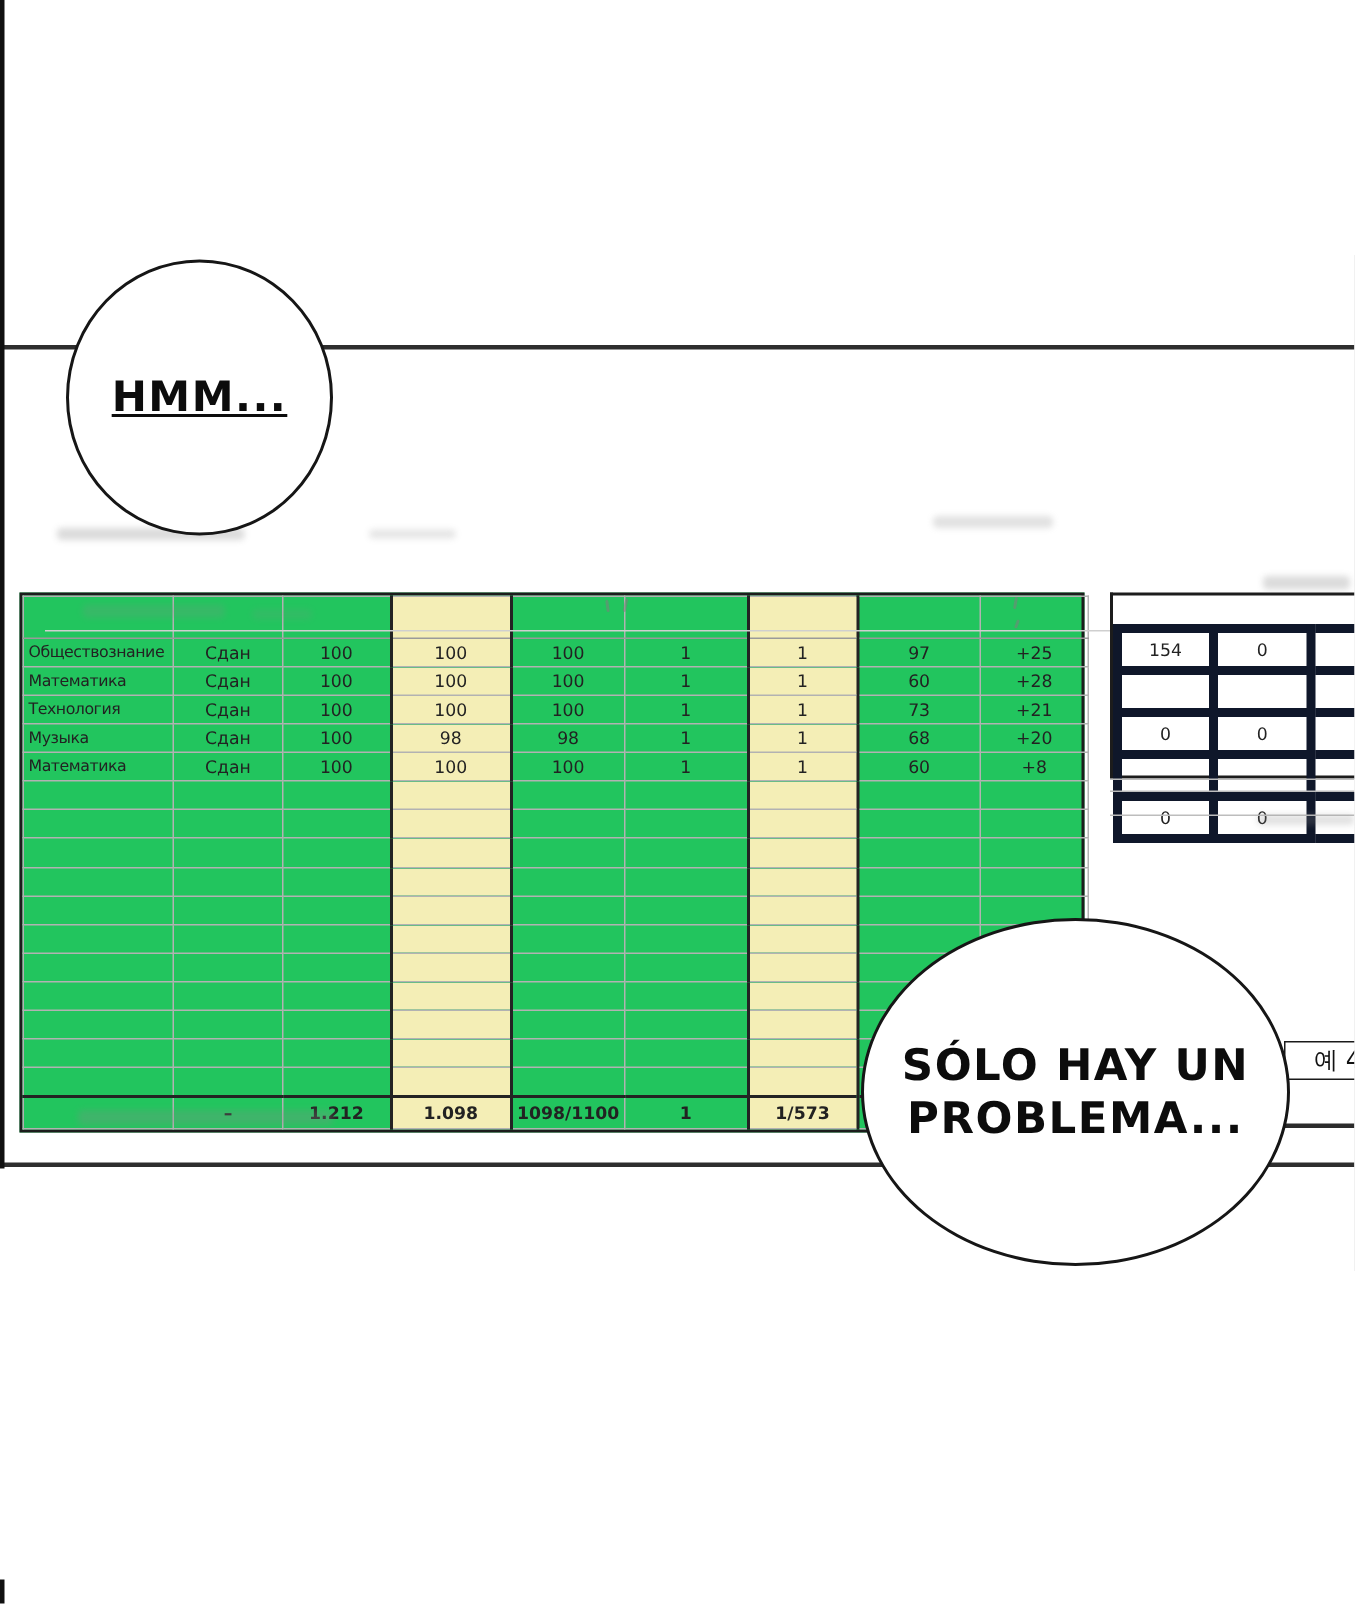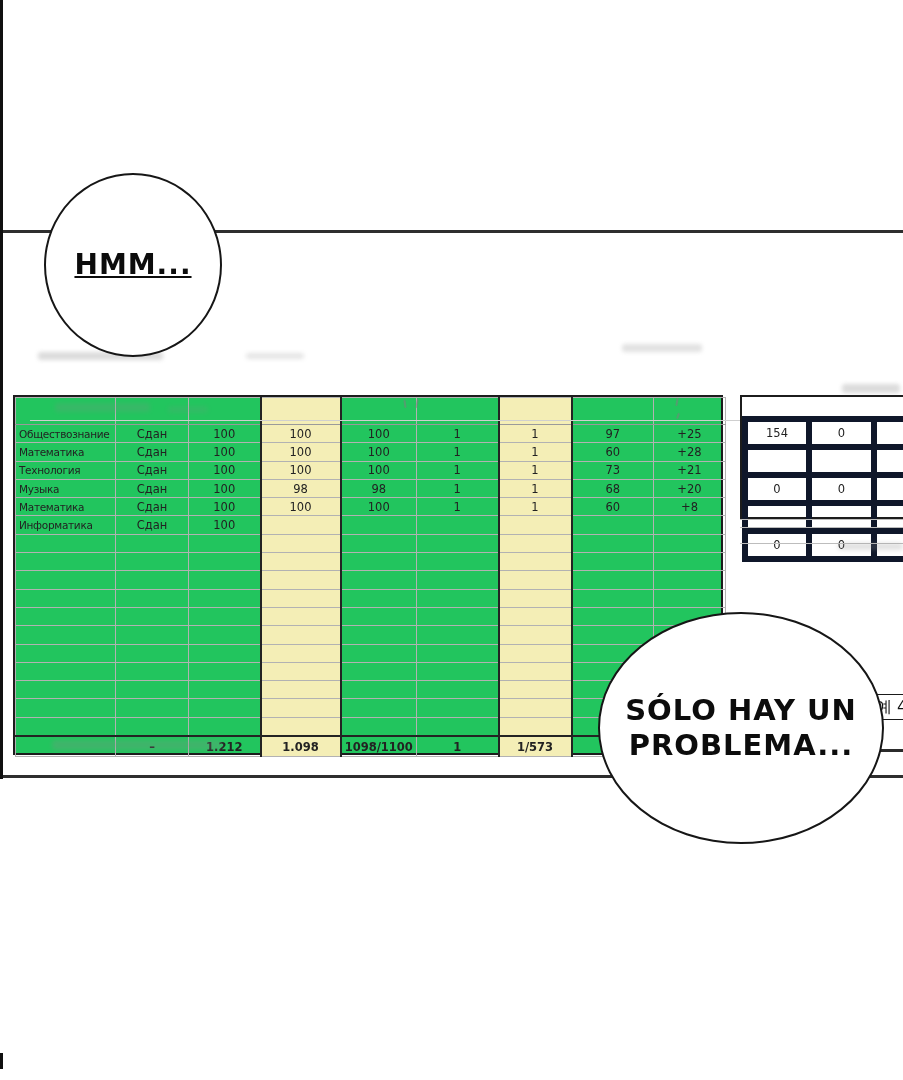--- a/index.html
+++ b/index.html
@@ -49,21 +49,21 @@
     position:absolute;background:#fff;border:2.5px solid #161616;border-radius:50%;
     display:flex;flex-direction:column;align-items:center;justify-content:center;
     z-index:6;text-align:center;
   }
   .bubble .bt{
     font-weight:700;color:#0c0c0c;letter-spacing:1px;line-height:1.22;
     font-family:"DejaVu Sans", sans-serif;
   }
   .bubble.hmm{left:44px;top:173px;width:174px;height:180px;}
   .bubble.hmm .bt{font-size:28px;text-decoration:underline;}
-  .bubble.problema{left:598px;top:612px;width:282px;height:228px;}
+  .bubble.problema{left:574px;top:612px;width:282px;height:228px;}
   .bubble.problema .bt{font-size:29px;}
 
   
   .note-box{
     position:absolute;left:856px;top:694px;width:50px;height:26px;
     background:#fff;border:1.5px solid #1a1a1a;border-right:none;box-sizing:border-box;
     display:flex;align-items:center;z-index:4;
   }
   .note-box span{font-size:16px;margin-left:19px;color:#111;white-space:nowrap;}
 
@@ -156,31 +156,20 @@
             <td>Сдан</td>
             <td>100</td>
             <td class="hl">100</td>
             <td>100</td>
             <td>1</td>
             <td class="hl">1</td>
             <td>60</td>
             <td>+8</td>
           </tr>
           <tr class="body">
-            <td class="subj">Информатика</td>
-            <td>Сдан</td>
-            <td>100</td>
-            <td class="hl"></td>
-            <td></td>
-            <td></td>
-            <td class="hl"></td>
-            <td></td>
-            <td></td>
-          </tr>
-          <tr class="body">
             <td></td>
             <td></td>
             <td></td>
             <td class="hl"></td>
             <td></td>
             <td></td>
             <td class="hl"></td>
             <td></td>
             <td></td>
           </tr>

